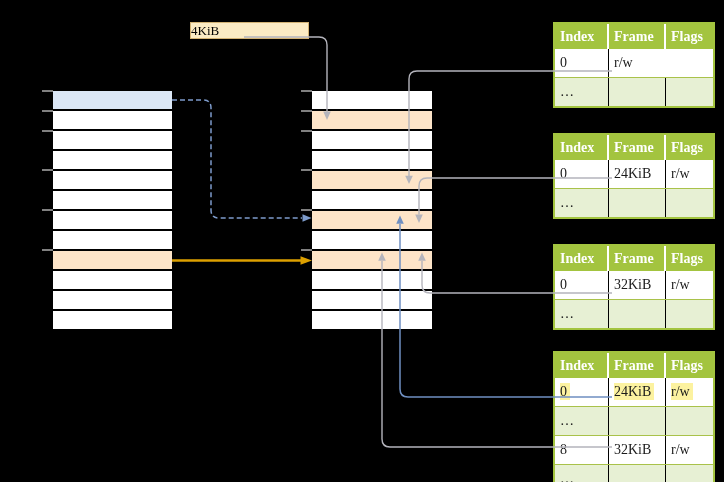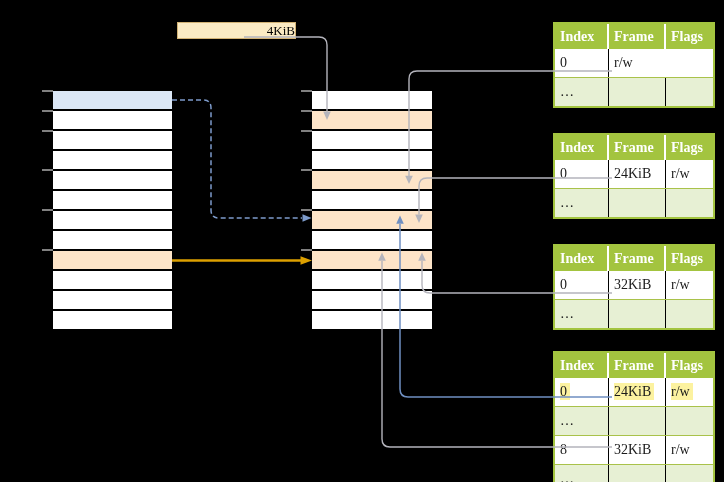--- a/index.html
+++ b/index.html
@@ -13,24 +13,24 @@
   #left-col{left:53px;width:119px;}
   #middle-col{left:312px;width:120px;}
   .cell-row{flex:1;background:#ffffff;border-top:2px solid #000;box-sizing:border-box;}
   .cell-row:first-child{border-top:none;}
   .cell-row.blue{background:var(--blue-row,#dbe7f6);}
   .cell-row.orange{background:var(--orange-row,#fde4c8);}
   
   .tick{position:absolute;width:11px;height:2px;background:var(--tick-gray,#808080);}
   
   #label-box{
-    position:absolute;left:177px;top:22px;width:119px;height:17px;
+    position:absolute;left:190px;top:22px;width:119px;height:17px;
     background:var(--label-box-fill,#fbebc4);
     border:1px solid var(--label-box-border,#d2b274);
-    box-sizing:border-box;text-align:right;font-size:13px;line-height:15px;color:#000;
+    box-sizing:border-box;text-align:left;font-size:13px;line-height:15px;color:#000;
   }
   
   .frame-table{
     position:absolute;left:553px;width:162px;box-sizing:border-box;
     border:2px solid var(--green-header,#a3c43f);background:#fff;
   }
   #ft0{top:22px;} #ft1{top:133px;} #ft2{top:244px;} #ft3{top:351px;}
   .ft-row{display:grid;grid-template-columns:54px 57px 47px;}
   .ft-row.header{height:25px;background:var(--green-header,#a3c43f);}
   .hc{

